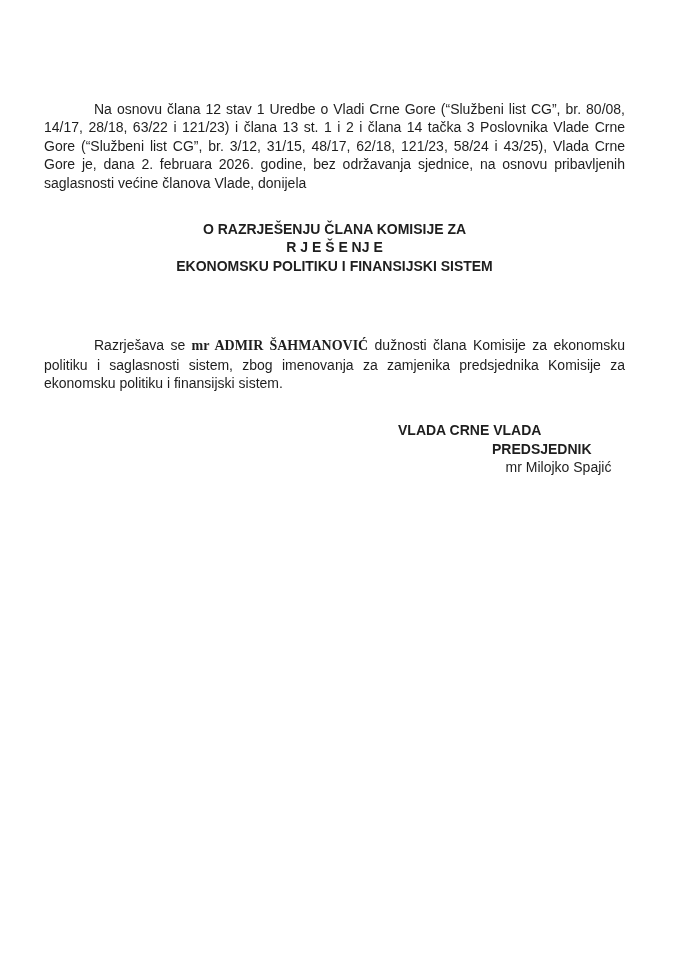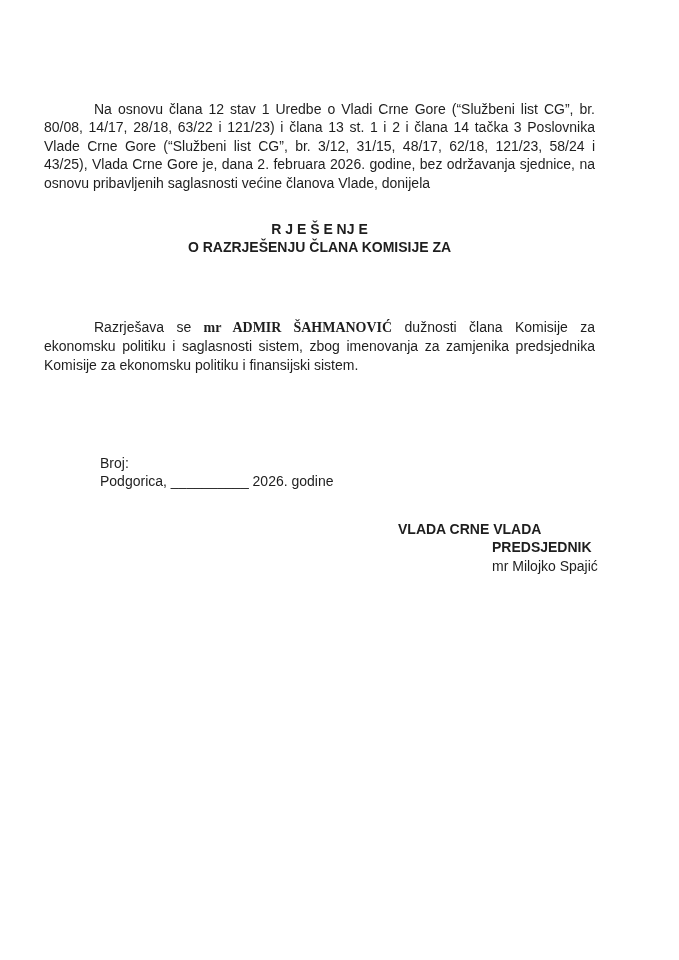--- a/index.html
+++ b/index.html
@@ -10,21 +10,21 @@
   .page {
     position: relative;
     width: 679px;
     height: 960px;
     box-sizing: border-box;
     background: #ffffff;
     color: #1e1e1e;
     font-family: "Liberation Sans", "DejaVu Sans", sans-serif;
     font-size: 14px;
     line-height: 18.4px;
-    padding: 100px 84px 0 44px;
+    padding: 100px 54px 0 44px;
     overflow: hidden;
   }
   .para {
     margin: 0;
     text-align: justify;
     text-indent: 50px;
   }
   .para .bold-name {
     font-weight: bold;
     font-family: Liberation Serif, serif;
@@ -62,30 +62,27 @@
   }
 </style>
 </head>
 <body>
 
 <div class="page">
 
   <p class="para"><span>Na osnovu člana 12 stav 1 Uredbe o Vladi Crne Gore (“Službeni list CG”, br. 80/08, 14/17, 28/18, 63/22 i 121/23) i člana 13 st. 1 i 2 i člana 14 tačka 3 Poslovnika Vlade Crne Gore (“Službeni list CG”, br. 3/12, 31/15, 48/17, 62/18, 121/23, 58/24 i 43/25), Vlada Crne Gore je, dana 2. februara 2026. godine, bez održavanja sjednice, na osnovu pribavljenih saglasnosti većine članova Vlade, donijela</span></p>
 
   <div class="title-block">
+    <div class="title-line">O RAZRJEŠENJU ČLANA KOMISIJE ZA</div>
     <div class="title-line">R J E Š E NJ E</div>
-    <div class="title-line">O RAZRJEŠENJU ČLANA KOMISIJE ZA</div>
+    <div class="title-line">EKONOMSKU POLITIKU I FINANSIJSKI SISTEM</div>
   </div>
 
   <p class="para decision-para"><span>Razrješava se </span><span class="bold-name">mr ADMIR ŠAHMANOVIĆ</span><span> dužnosti člana Komisije za ekonomsku politiku i saglasnosti sistem, zbog imenovanja za zamjenika predsjednika Komisije za ekonomsku politiku i finansijski sistem.</span></p>
 
-  <div class="ref-block">
-    <div>Broj:</div>
-    <div>Podgorica, __________ 2026. godine</div>
-  </div>
 
   <div>
     <div class="sig-org">VLADA CRNE VLADA</div>
     <div class="sig-role">PREDSJEDNIK</div>
     <div class="sig-name">mr Milojko Spajić</div>
   </div>
 
 </div>
 
 </body></html>

